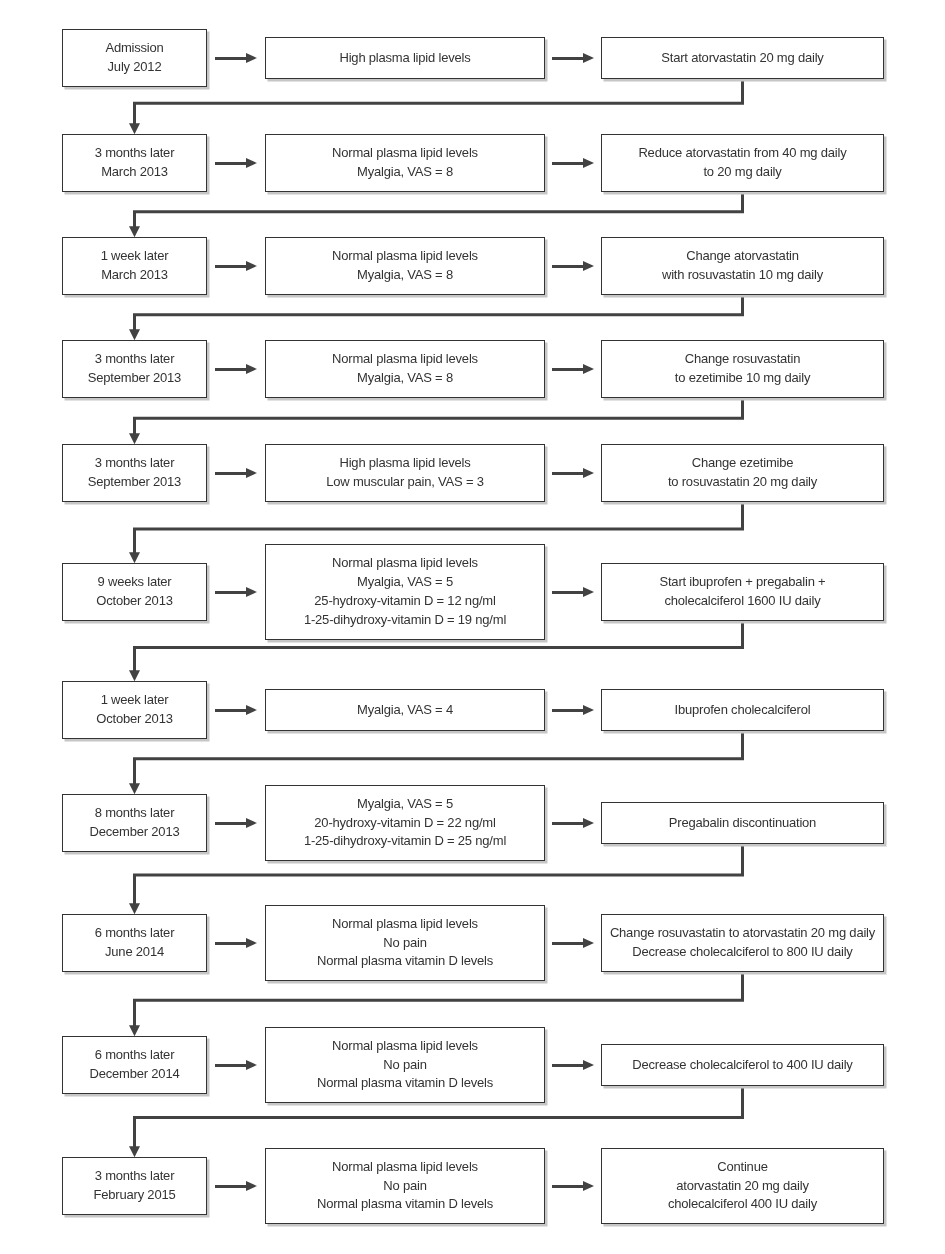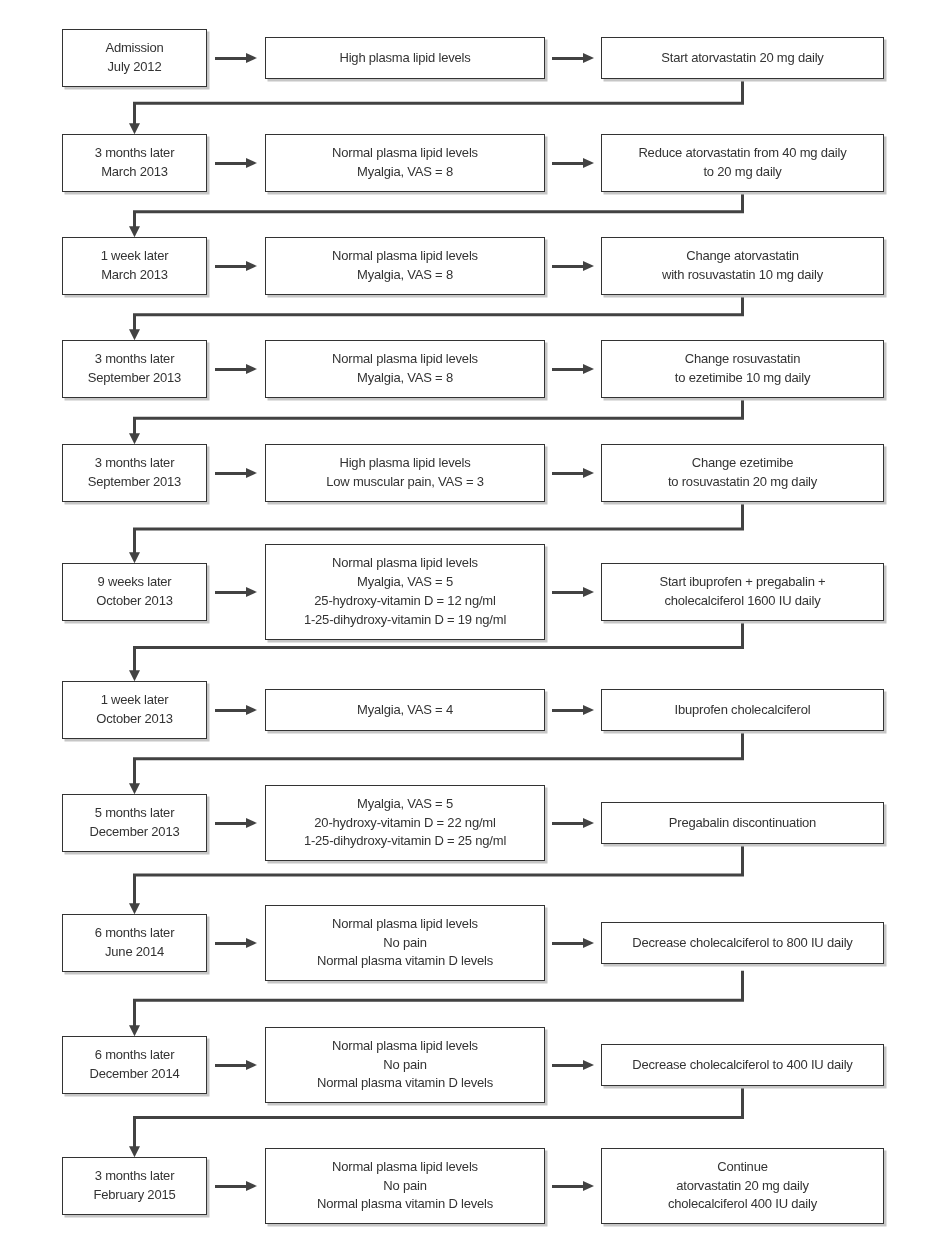--- a/index.html
+++ b/index.html
@@ -226,21 +226,21 @@
       <div class="harrow" style="width: 56px;">
         <span class="shaft"></span>
         <span class="head"></span>
       </div>
       <div class="box act">
         <div class="ln">Ibuprofen cholecalciferol</div>
       </div>
     </div>
     <div class="row" style="top: 823px;">
       <div class="box date">
-        <div class="ln">5 months later</div>
+        <div class="ln">8 months later</div>
         <div class="ln">December 2013</div>
       </div>
       <div class="harrow" style="width: 58px;">
         <span class="shaft"></span>
         <span class="head"></span>
       </div>
       <div class="box mid">
         <div class="ln">Myalgia, VAS = 5</div>
         <div class="ln">20-hydroxy-vitamin D = 22 ng/ml</div>
         <div class="ln">1-25-dihydroxy-vitamin D = 25 ng/ml</div>
@@ -265,20 +265,21 @@
       <div class="box mid">
         <div class="ln">Normal plasma lipid levels</div>
         <div class="ln">No pain</div>
         <div class="ln">Normal plasma vitamin D levels</div>
       </div>
       <div class="harrow" style="width: 56px;">
         <span class="shaft"></span>
         <span class="head"></span>
       </div>
       <div class="box act">
+        <div class="ln">Change rosuvastatin to atorvastatin 20 mg daily</div>
         <div class="ln">Decrease cholecalciferol to 800 IU daily</div>
       </div>
     </div>
     <div class="row" style="top: 1065px;">
       <div class="box date">
         <div class="ln">6 months later</div>
         <div class="ln">December 2014</div>
       </div>
       <div class="harrow" style="width: 58px;">
         <span class="shaft"></span>

